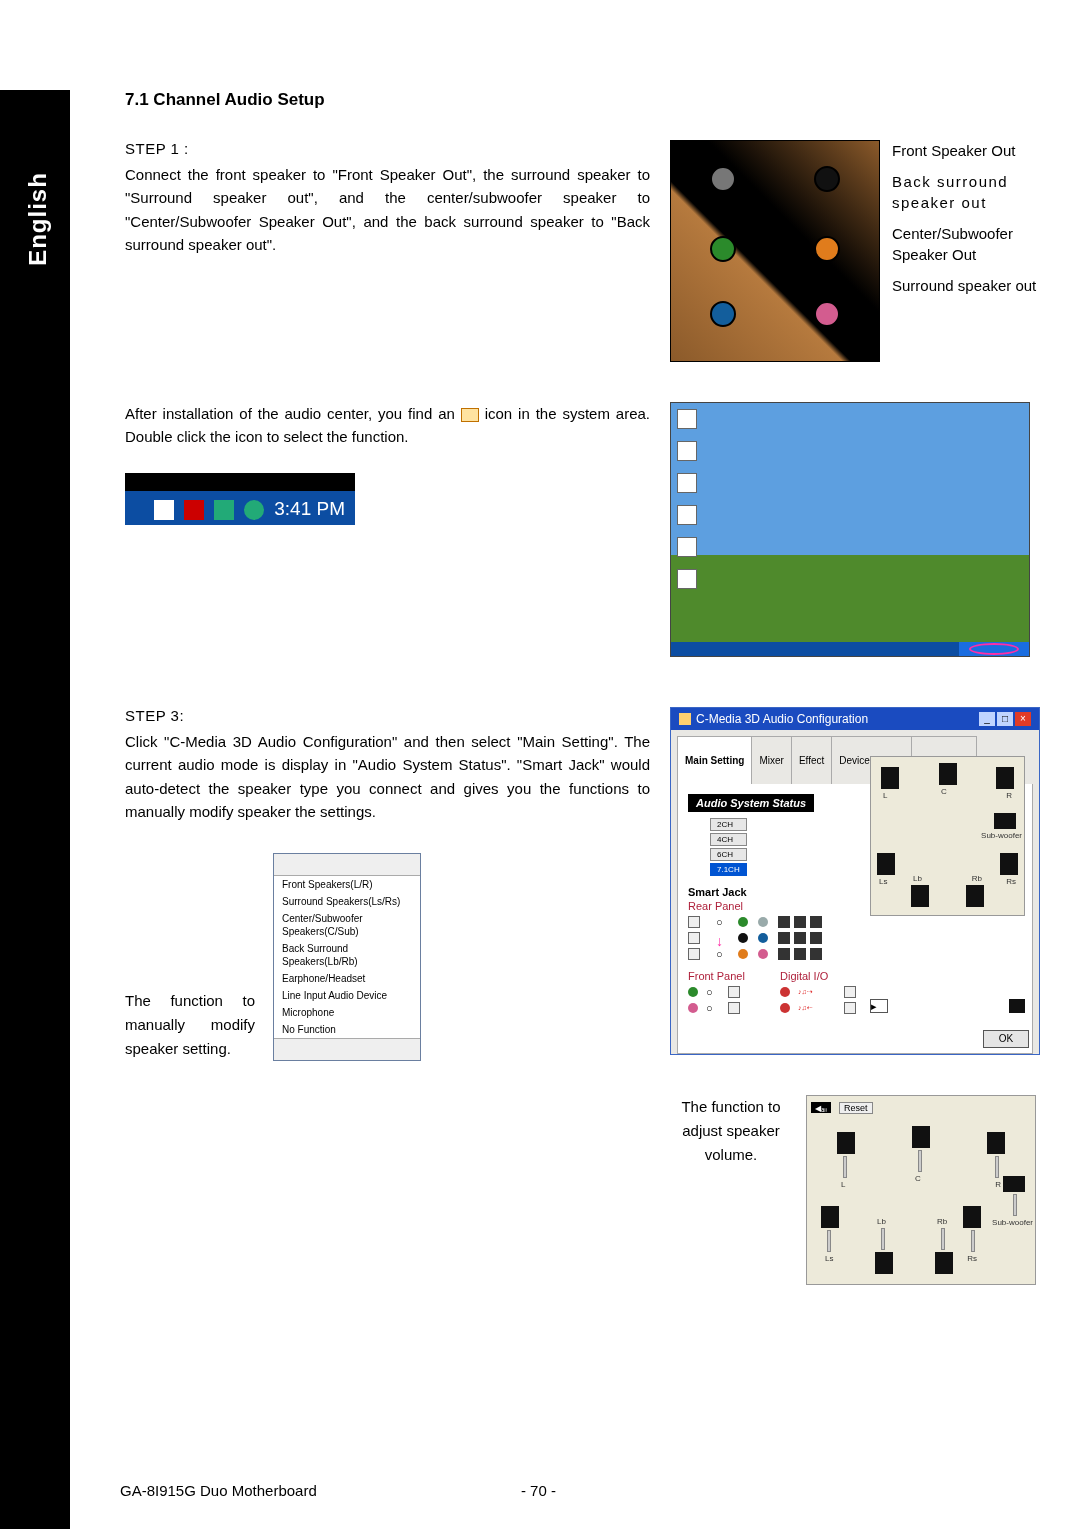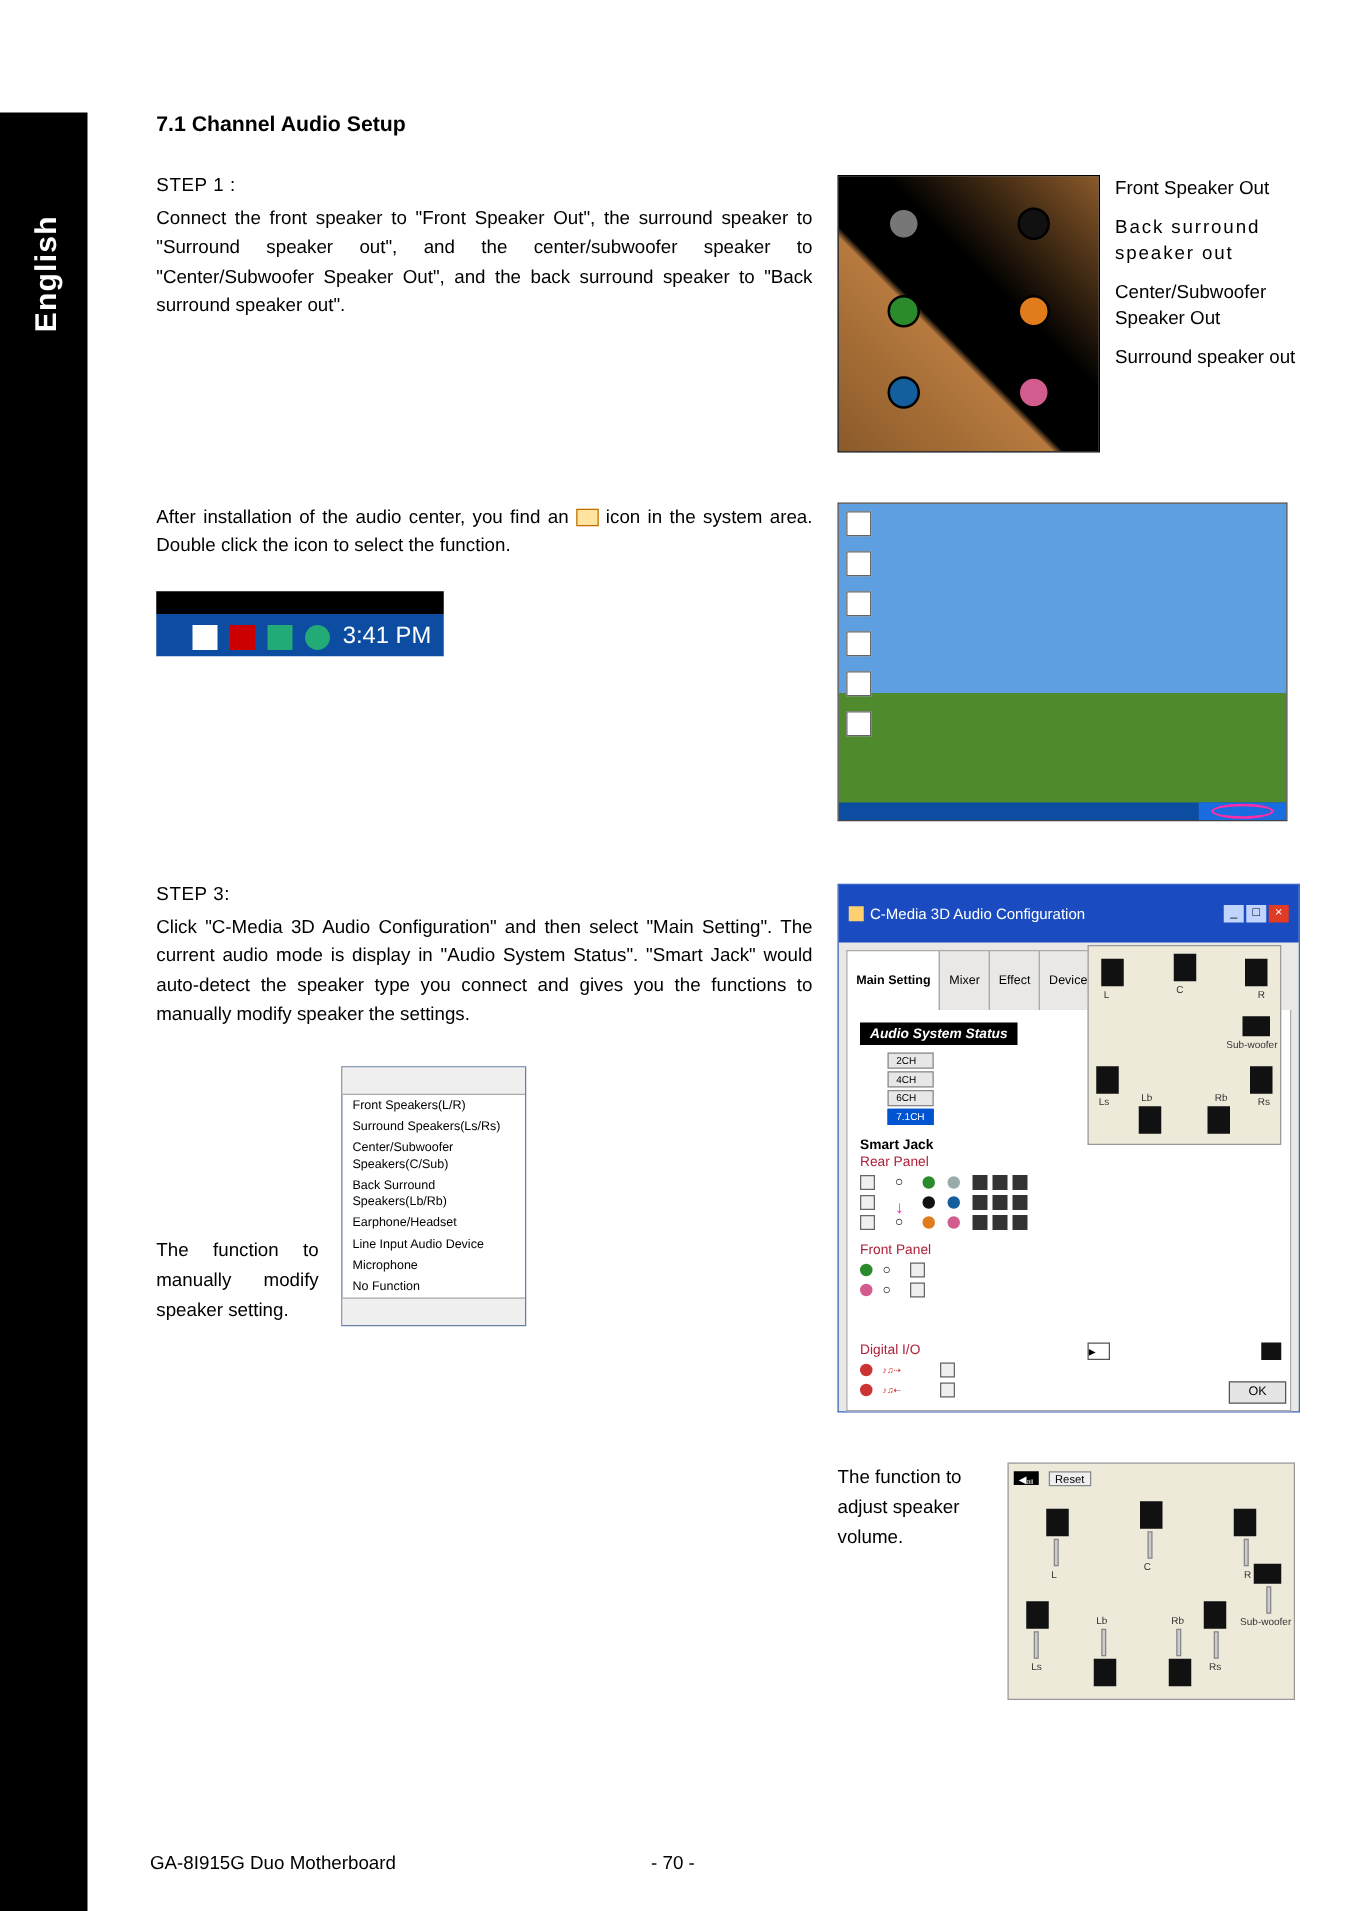--- a/index.html
+++ b/index.html
@@ -70,21 +70,21 @@
   .sub-txt{width:130px;line-height:1.6;text-align:justify;}
 
   .menu-popup{
     width: 148px; border:1px solid #6a7fa0; font-size:10px; background:#fff;
   }
   .menu-popup .hdr{height:22px;background:#efefef;border-bottom:1px solid #aaa;}
   .menu-popup .opt{padding:2px 8px;line-height:1.3;}
   .menu-popup .ftr{height:22px;background:#efefef;border-top:1px solid #aaa;}
 
   .config-win{width:370px;border:1px solid #3a66c5;font-size:11px;background:#e9e8e4;}
-  .cw-title{background:#1a4bc0;color:#fff;padding:16px 8px;font-size:12px;display:flex;align-items:center;gap:6px;justify-content:space-between;}
+  .cw-title{background:#1a4bc0;color:#fff;padding:4px 8px;font-size:12px;display:flex;align-items:center;gap:6px;justify-content:space-between;}
   .cw-title-btns{display:flex;gap:2px;}
   .cw-title-btns span{width:16px;height:14px;display:inline-block;background:#c0d4ff;color:#000;font-size:10px;text-align:center;line-height:14px;}
   .cw-title-btns .close{background:#e13b26;color:#fff;}
   .cw-tabs{display:flex;font-size:10px;}
   .cw-tab{padding:18px 7px;border:1px solid #aaa;border-bottom:none;margin-right:-1px;background:#e9e8e4;}
   .cw-tab.active{background:#fff;font-weight:bold;}
   .cw-body{background:#fff;border:1px solid #aaa;border-top:none;padding:10px 10px 6px;min-height:270px;}
 
   .ass-title{background:#000;color:#fff;font-style:italic;font-weight:bold;padding:3px 8px;display:inline-block;}
   .ch-row{display:flex;align-items:center;margin:6px 0 2px;gap:10px;padding-left:22px;}
@@ -110,21 +110,21 @@
   .speaker-pane{position:absolute;right:14px;top:48px;width:155px;height:160px;background:#edeada;border:1px solid #999;}
   .spk{position:absolute;width:18px;height:22px;background:#111;}
   .spk-lbl{position:absolute;font-size:8px;color:#333;}
 
   .xport{position:absolute;right:14px;bottom:34px;width:155px;height:28px;display:flex;align-items:center;gap:8px;}
   .xport .play{width:18px;height:14px;border:1px solid #555;}
   .xport .stop{width:16px;height:14px;background:#111;}
 
   .okbtn{position:absolute;right:10px;bottom:6px;width:46px;height:18px;border:1px solid #555;background:#e5e5e5;font-size:10px;text-align:center;line-height:16px;}
 
-  .vol-block{display:flex;gap:14px;margin-top:40px;}
+  .vol-block{display:flex;gap:14px;margin-top:40px;text-align:center;}
   .vol-txt{width:122px;line-height:1.6;}
   .vol-img{width:230px;height:190px;background:#edeada;border:1px solid #999;position:relative;}
   .vol-reset{position:absolute;left:32px;top:6px;font-size:9px;border:1px solid #888;padding:0 4px;background:#efefef;}
   .vol-eq{position:absolute;left:4px;top:6px;font-size:8px;background:#000;color:#fff;padding:0 4px;}
   .vspk{position:absolute;width:18px;height:22px;background:#111;}
   .vslider{position:absolute;width:4px;height:22px;background:#ccc;border:1px solid #888;}
   .vlbl{position:absolute;font-size:8px;color:#333;}
 
   .footer{position:absolute; bottom:30px; left:0; right:0; display:flex; justify-content:space-between; padding:0 120px; font-size:15px;}
   .page-wrap{position:relative; width:1080px; height:1529px;}
@@ -306,21 +306,21 @@
                       <span>○</span>
                       <span class="sj-dot o"></span>
                       <span class="sj-dot p"></span>
                       <span class="sj-icons">
                         <span class="sj-ic"></span>
                         <span class="sj-ic"></span>
                         <span class="sj-ic"></span>
                       </span>
                 </div>
 
-                <div style="display:flex;gap:30px;margin-top:8px;flex-direction:column;">
+                <div style="display:flex;gap:30px;margin-top:8px;">
                   <div>
                     <div class="sj-sub">Front Panel</div>
                     <div class="sj-grid" style="grid-template-columns:12px 16px 22px;">
                       <span class="sj-dot g"></span>
                           <span>○</span>
                           <span class="sj-cell"></span>
                     </div>
                     <div class="sj-grid" style="grid-template-columns:12px 16px 22px;">
                       <span class="sj-dot p"></span>
                           <span>○</span>

